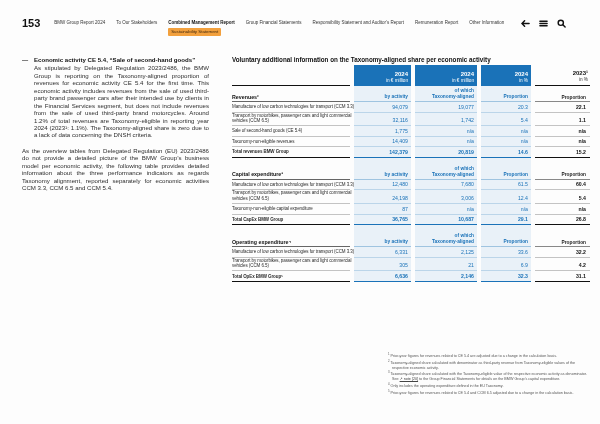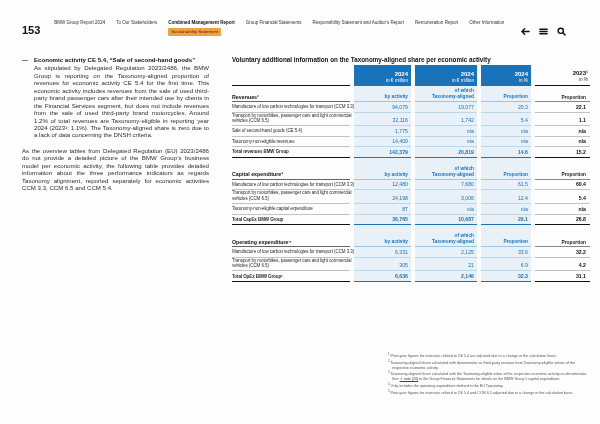--- a/index.html
+++ b/index.html
@@ -1,19 +1,19 @@
 <!DOCTYPE html>
 <html><head>
 <meta charset="utf-8">
 <style>
   * { margin:0; padding:0; box-sizing:border-box; }
   html,body { width:600px; height:424px; background:#fdfdfd; font-family:"Liberation Sans", sans-serif; color:#222; overflow:hidden; }
 
   
-  .topbar { position:absolute; left:22px; top:18px; right:34px; display:flex; align-items:flex-end; }
+  .topbar { position:absolute; left:22px; top:18px; right:34px; display:flex; align-items:flex-start; }
   .pageno { font-size:11px; font-weight:bold; color:#111; margin-right:14px; line-height:11px; }
   .nav { display:flex; gap:11px; align-items:flex-start; margin-top:2px; }
   .nav-item { font-size:4.5px; color:#333; cursor:pointer; display:flex; flex-direction:column; }
   .nav-item.active > .nav-label { font-weight:bold; color:#111; }
   .nav-sub { margin-top:2.5px; padding:1.5px 3px; font-size:4.4px; color:#42290e; border-radius:1px; width:max-content; }
   .icons { margin-left:auto; display:flex; gap:9px; align-items:center; margin-top:1px; }
   .icon-btn { width:9px; height:9px; cursor:pointer; display:flex; align-items:center; justify-content:center; }
   .icon-btn svg { width:9px; height:9px; stroke:#111; stroke-width:1.6; fill:none; stroke-linecap:round; }
 
   

